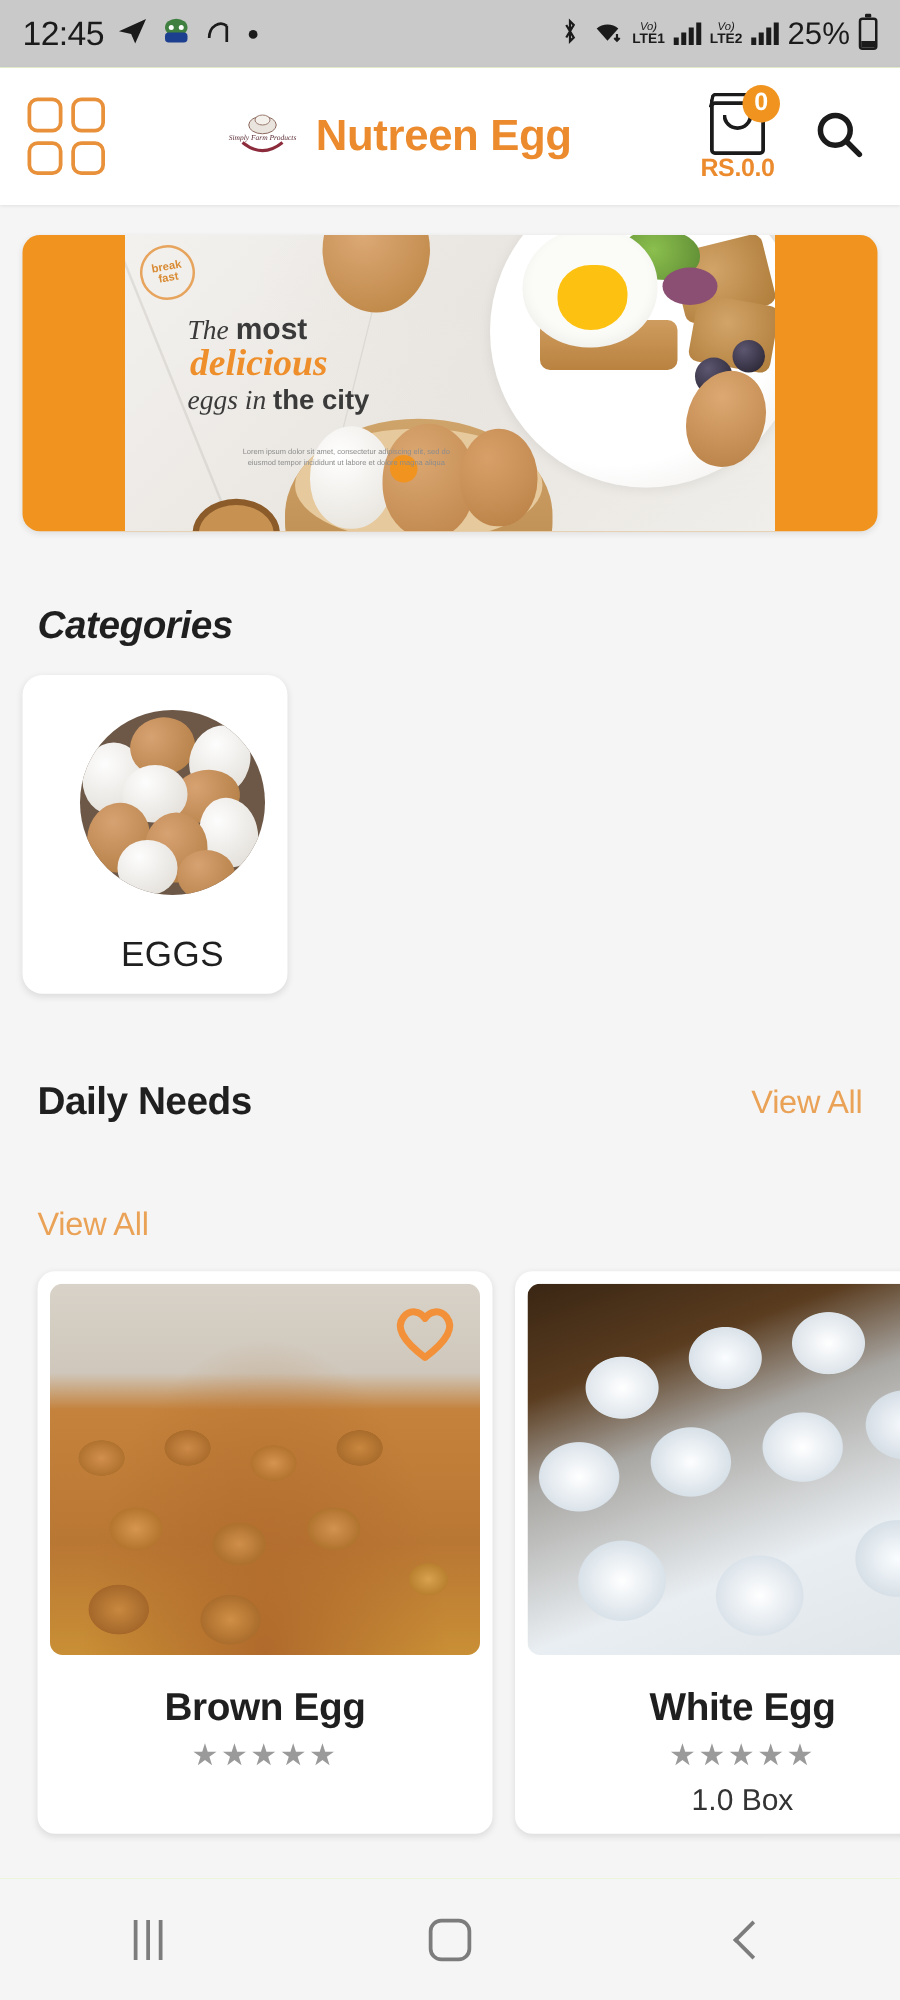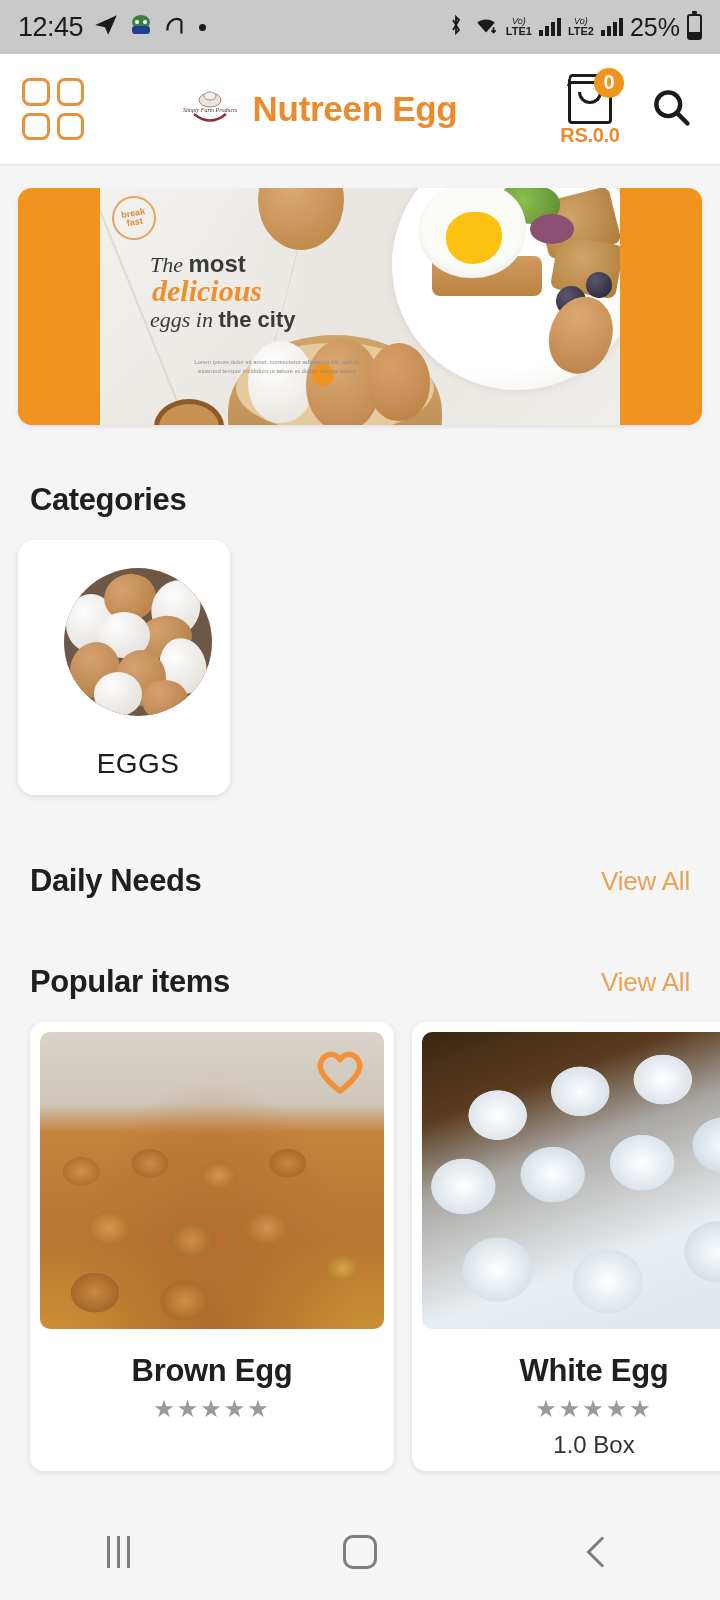--- a/index.html
+++ b/index.html
@@ -325,21 +325,21 @@
     font-size: 31px;
     font-weight: bold;
     color: #1f1f1f;
     letter-spacing: -0.4px;
   }
   .view-all {
     font-size: 26px;
     color: #eaa257;
     letter-spacing: -0.2px;
   }
-  #categories-heading { margin-top: 57px; }
+  #categories-heading { margin-top: 57px; font-style: italic; }
   #daily-needs-heading { margin-top: 68px; }
   #popular-items-heading { margin-top: 65px; }
 
   
   .cat-row { display: flex; gap: 18px; margin: 22px 0 0 18px; }
   .cat-card {
     width: 212px; height: 255px;
     background: #ffffff;
     border-radius: 16px;
     box-shadow: 0 2px 6px rgba(0,0,0,0.10);
@@ -642,21 +642,20 @@
         <span class="cat-label">EGGS</span>
       </div>
     </div>
 
     <div class="sec-head" id="daily-needs-heading">
       <span class="sec-title">Daily Needs</span>
       <span class="view-all">View All</span>
     </div>
 
     <div class="sec-head" id="popular-items-heading">
-      <span class="sec-title">Popular items</span>
       <span class="view-all">View All</span>
     </div>
 
     <div class="prod-row">
 
       <div class="prod-card">
         <div class="prod-img">
           <div class="brown-eggs-bg"></div>
           <span class="fav-heart">
             <svg width="56" height="52" viewBox="0 0 24 22" fill="none" stroke="#f2913a" stroke-width="2.4" stroke-linejoin="round">

